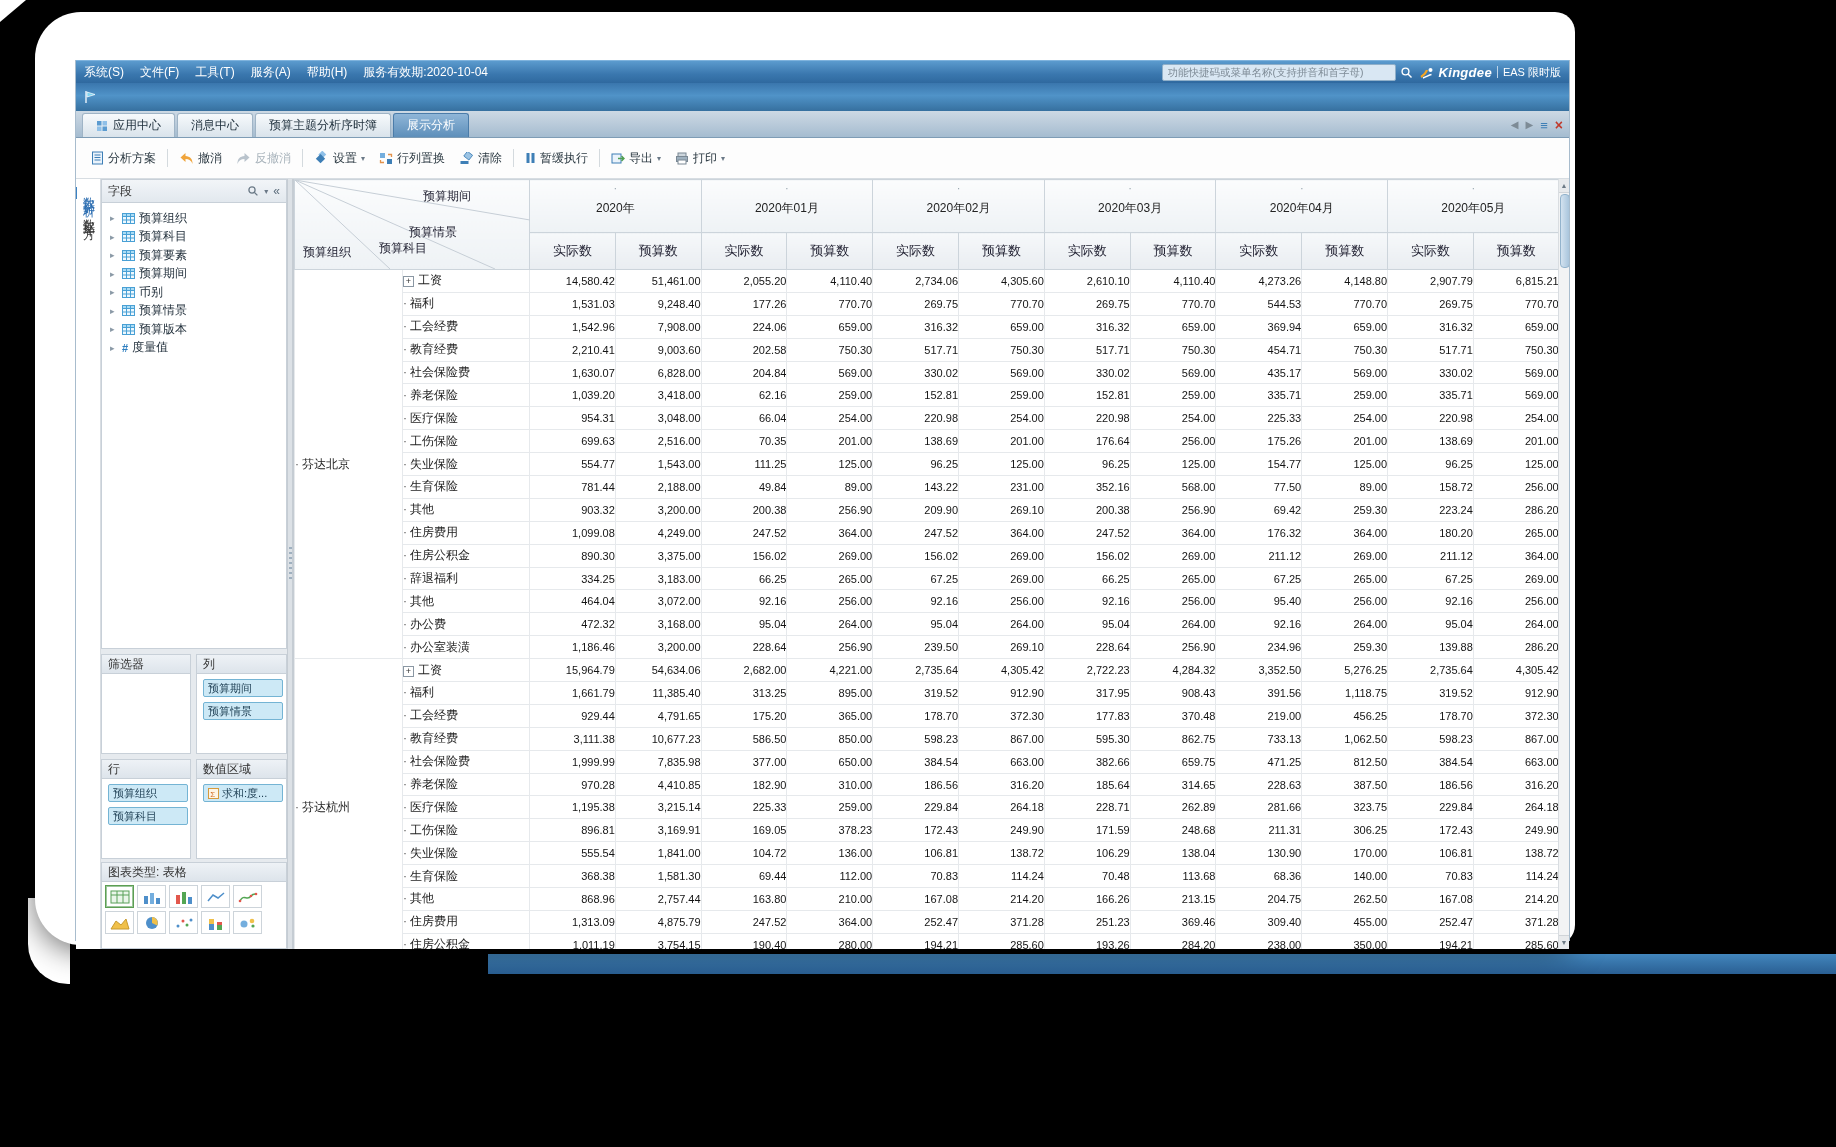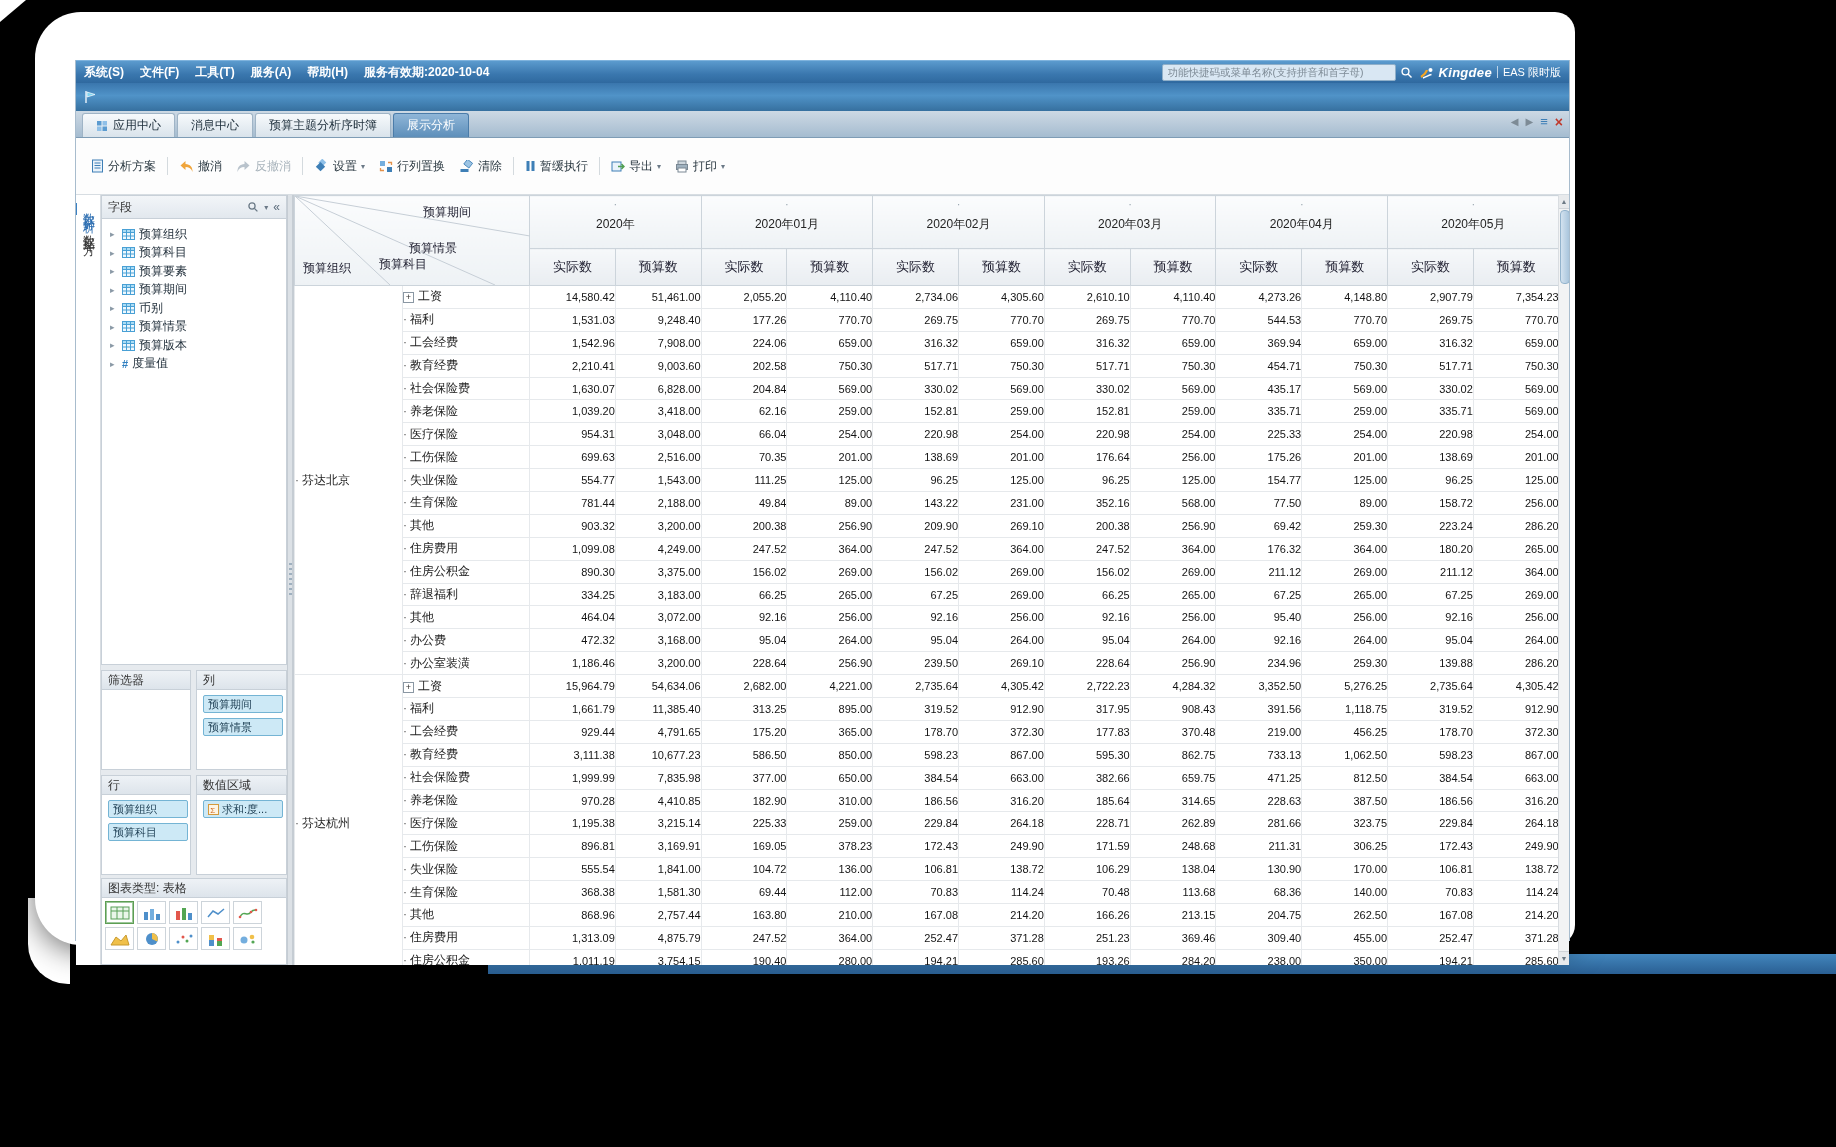--- a/index.html
+++ b/index.html
@@ -13,49 +13,49 @@
   .taskbar{position:absolute;left:488px;top:954px;width:1348px;height:20px;
            background:linear-gradient(180deg,#4286bd,#2a5f93);}
   
   .window{position:absolute;left:35px;top:12px;width:1540px;height:933px;background:#fff;
           border-radius:46px 20px 20px 46px;box-shadow:0 6px 30px rgba(0,0,0,.55);z-index:2;}
   .app{position:absolute;left:40px;top:48px;width:1493px;height:880px;background:#fff;
        border:1px solid #a8bccd;border-top:none;box-sizing:content-box;font-size:12px;}
   
   .menubar{height:22px;background:linear-gradient(180deg,#5b9bce 0%,#3a77ae 60%,#2f699f 100%);
            border-top:1px solid #7fb3dd;display:flex;align-items:center;padding:0 8px;color:#fff;}
-  .menu-items{display:flex;align-items:flex-start;font-weight:bold;}
+  .menu-items{display:flex;align-items:flex-start;}
   .menu-item{margin-right:16px;font-size:12px;white-space:nowrap;cursor:default;}
   .menu-search{margin-left:auto;width:222px;height:15px;background:#d9e7f3;border:1px solid #8fafc9;
            border-radius:2px;font-size:10.5px;color:#33475a;padding:0 5px;outline:none;
            font-family:"Liberation Sans","DejaVu Sans",sans-serif;}
   .menu-search::placeholder{color:#7e8b96;}
   .menu-mag{display:inline-flex;margin:0 6px 0 4px;}
   .brand{display:flex;align-items:center;gap:5px;white-space:nowrap;}
   .brand-name{font-weight:bold;font-style:italic;font-size:13px;letter-spacing:.3px;}
   .brand-sep{width:1px;height:12px;background:#bcd4e8;}
   .brand-suffix{font-size:11px;}
   
   .iconbar{height:28px;background:linear-gradient(180deg,#3a76ad 0%,#5093c8 45%,#36709f 100%);
            display:flex;align-items:center;padding-left:6px;}
   
   .tabbar{height:26px;background:linear-gradient(180deg,#cdd9e4,#a5bcd0);
-          border-bottom:1px solid #7e9cb5;display:flex;align-items:center;padding:0 6px;}
+          border-bottom:1px solid #7e9cb5;display:flex;align-items:flex-end;padding:0 6px;}
   .tabs{display:flex;align-items:flex-end;gap:2px;height:100%;}
   .tab{height:23px;display:flex;align-items:center;gap:5px;padding:0 13px;font-size:12px;
        color:#1c2d3a;background:linear-gradient(180deg,#f7fafc,#d9e3eb);
        border:1px solid #9fb4c6;border-bottom:none;border-radius:3px 3px 0 0;white-space:nowrap;}
   .tab.active{background:linear-gradient(180deg,#8fb6d8,#5e8fba);color:#fff;border-color:#4b7ca9;margin-top:37px;}
   .tab-controls{margin-left:auto;display:flex;align-items:center;gap:7px;padding-bottom:5px;}
   .tc{font-size:10px;color:#7d8b96;line-height:1;}
   .tc.list{color:#3e7fb6;font-size:13px;font-weight:bold;}
   .tc.close{color:#c0392b;font-size:14px;font-weight:bold;}
   
   .toolbar{height:32px;background:#fdfdfd;border-bottom:1px solid #d7dde2;
-           display:flex;align-items:center;padding:12px 8px;}
+           display:flex;align-items:center;padding:4px 8px;}
   .tbtn{display:flex;align-items:center;gap:4px;padding:0 7px;height:24px;font-size:12px;
         color:#2b3942;white-space:nowrap;cursor:default;}
   .tbtn.disabled{color:#a9b4bc;}
   .tsep{width:1px;height:18px;background:#d4dade;margin:0 4px;}
   .caret{font-size:8px;color:#6b7987;}
   .icn{display:inline-flex;align-items:center;}
   
   .content{position:relative;height:770px;background:#e6eaee;overflow:hidden;}
   .vtabs{position:absolute;left:0;top:0;width:25px;height:100%;background:#fff;
          border-right:1px solid #d8dde2;box-sizing:border-box;}
@@ -625,21 +625,21 @@
                   <td class="num">51,461.00</td>
                   <td class="num">2,055.20</td>
                   <td class="num">4,110.40</td>
                   <td class="num">2,734.06</td>
                   <td class="num">4,305.60</td>
                   <td class="num">2,610.10</td>
                   <td class="num">4,110.40</td>
                   <td class="num">4,273.26</td>
                   <td class="num">4,148.80</td>
                   <td class="num">2,907.79</td>
-                  <td class="num">7,354.23</td>
+                  <td class="num">6,815.21</td>
                 </tr>
                 <tr>
                   <td class="subj"><span class="bullet">·</span>福利</td>
                   <td class="num">1,531.03</td>
                   <td class="num">9,248.40</td>
                   <td class="num">177.26</td>
                   <td class="num">770.70</td>
                   <td class="num">269.75</td>
                   <td class="num">770.70</td>
                   <td class="num">269.75</td>

